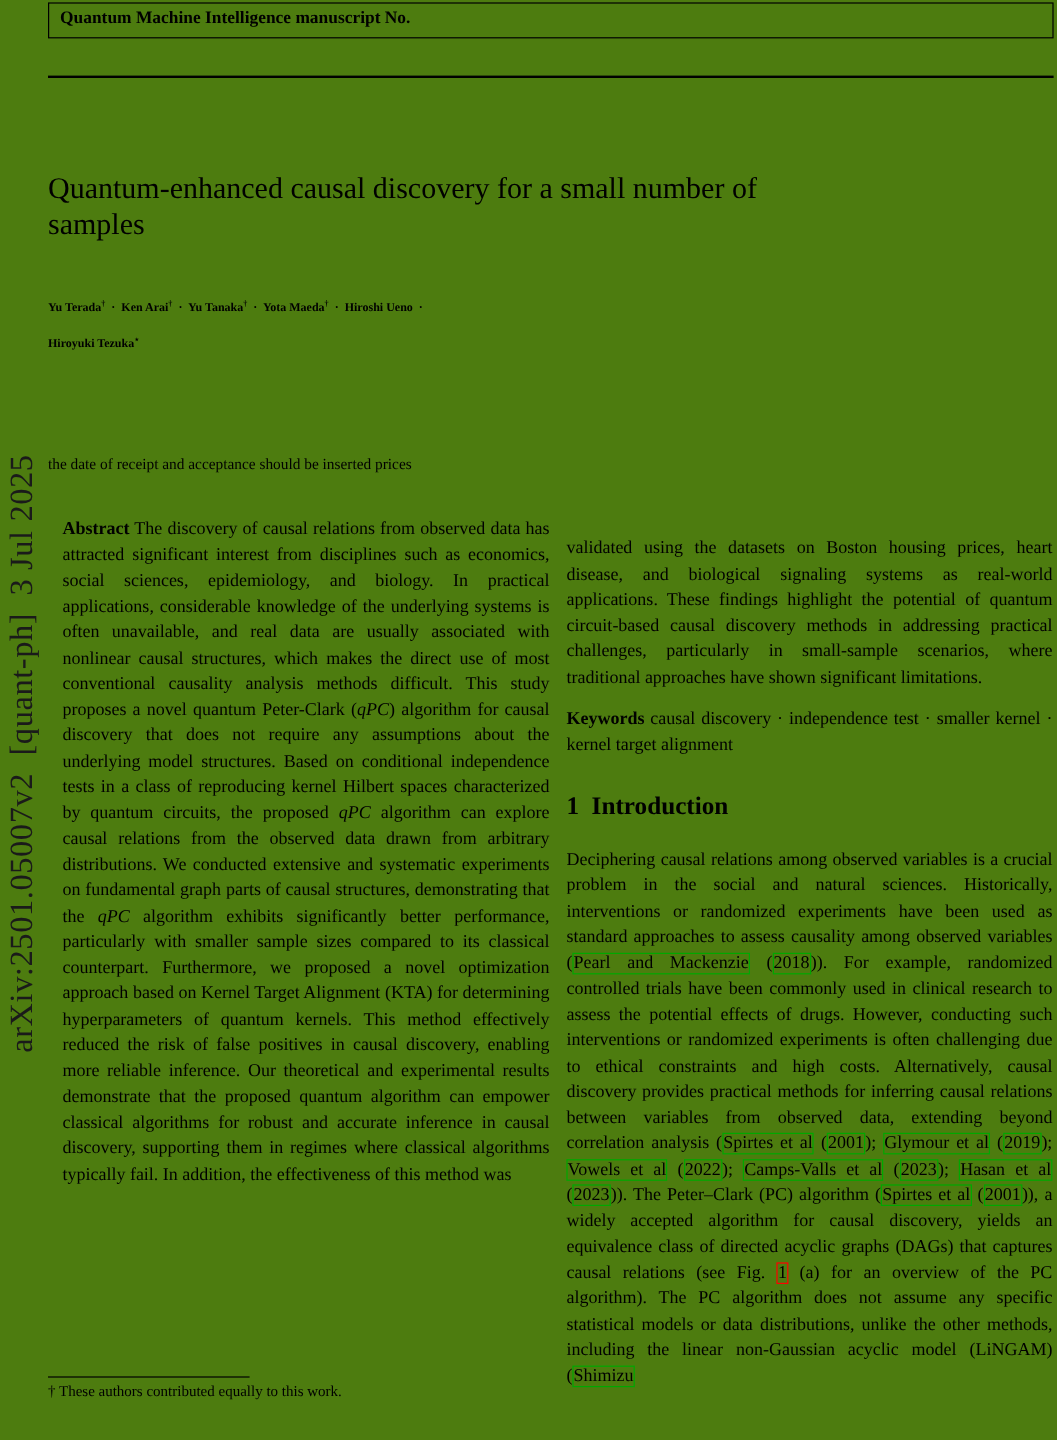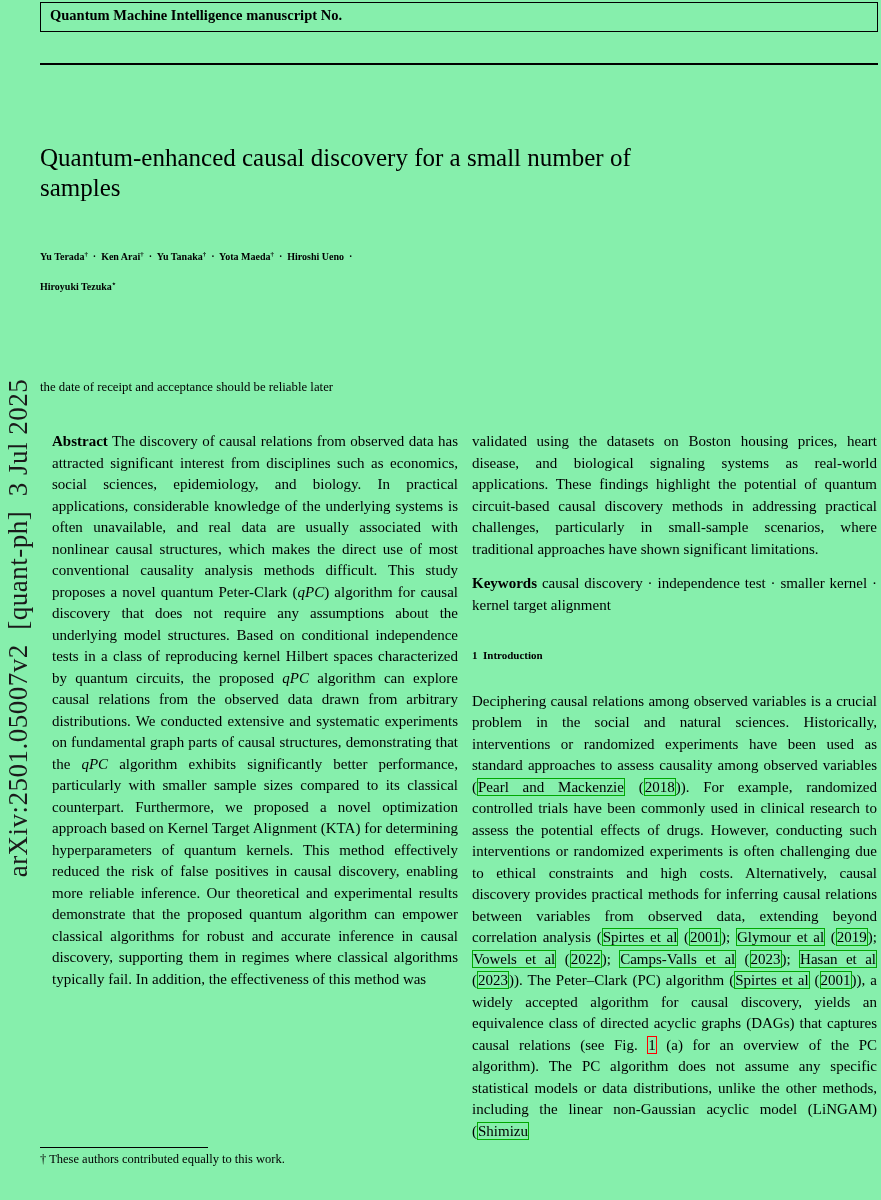--- a/index.html
+++ b/index.html
@@ -1,19 +1,19 @@
 <!DOCTYPE html>
 <html lang="en" style="--citation-border: #00a800; --reference-border: #ff0000;"><head>
 <meta charset="utf-8">
 <style>
   * { margin:0; padding:0; box-sizing:border-box; }
   html,body { background:#ffffff; }
   .page {
     position:relative; width:881px; height:1200px; overflow:hidden;
-    background:#86efac; color:#000;
+    background:#4d7c0f; color:#000;
     font-family:"Liberation Serif", "DejaVu Serif", serif;
   }
   .header-box {
     position:absolute; left:40px; top:2px; width:838px;
     border:1.4px solid #000; padding:4px 9px 6px 9px;
     font-size:14.5px; line-height:17.5px;
   }
   .header-box .b1 { font-weight:bold; }
   .header-rule {
     position:absolute; left:40px; top:63px; width:838px; height:2px; background:#000;
@@ -31,28 +31,28 @@
     position:absolute; left:40px; top:240px; width:800px;
     font-size:10px; font-weight:bold; line-height:27px; white-space:pre-wrap;
   }
   .sup { vertical-align:super; font-size:68%; }
   .date-note { position:absolute; left:40px; top:380px; font-size:12.8px; }
   .col {
     position:absolute; top:431px; font-size:15px; line-height:21.5px;
     text-align:justify; hyphens:auto; -webkit-hyphens:auto;
   }
   .col-left  { left:52px;  width:406px; }
-  .col-right { left:472px; width:405px; }
+  .col-right { left:472px; width:405px;margin-top:16px; }
   .b { font-weight:bold; }
   .i { font-style:italic; }
   .cite { border:1px solid var(--citation-border, #00a800); }
   .ref  { border:1px solid var(--reference-border, #ff0000); }
   .keywords { margin-top:13px; }
   .sec-heading {
-    font-weight:bold; font-size:11px; text-align:left; white-space:pre;
+    font-weight:bold; font-size:21px; text-align:left; white-space:pre;
     margin-top:29px; margin-bottom:24px;
   }
   .footnote-rule { position:absolute; left:40px; top:1147px; width:168px; height:1px; background:#000; }
   .footnotes {
     position:absolute; left:40px; top:1152px; width:406px;
     font-size:12.5px; line-height:14.8px; text-align:justify;
   }
 </style>
 </head>
 <body>
@@ -66,21 +66,21 @@
   <div class="header-rule"></div>
 
   <div class="arxiv-watermark">arXiv:2501.05007v2  [quant-ph]  3 Jul 2025</div>
 
   <h1 class="paper-title">Quantum-enhanced causal discovery for a small number of
 samples</h1>
 
   <div class="author-list"><span>Yu Terada</span><span class="sup">†</span><span>  ·  </span><span>Ken Arai</span><span class="sup">†</span><span>  ·  </span><span>Yu Tanaka</span><span class="sup">†</span><span>  ·  </span><span>Yota Maeda</span><span class="sup">†</span><span>  ·  </span><span>Hiroshi Ueno</span><span>  ·</span><span>
 </span><span>Hiroyuki Tezuka</span><span class="sup">⋆</span></div>
 
-  <div class="date-note">the date of receipt and acceptance should be reliable later</div>
+  <div class="date-note">the date of receipt and acceptance should be inserted prices</div>
 
   <div class="col col-left">
     <p><span class="b">Abstract</span><span> The discovery of causal relations from observed data has attracted significant interest from disciplines such as economics, social sciences, epidemiology, and biology. In practical applications, considerable knowledge of the underlying systems is often unavailable, and real data are usually associated with nonlinear causal structures, which makes the direct use of most conventional causality analysis methods difficult. This study proposes a novel quantum Peter-Clark (</span><span class="i">qPC</span><span>) algorithm for causal discovery that does not require any assumptions about the underlying model structures. Based on conditional independence tests in a class of reproducing kernel Hilbert spaces characterized by quantum circuits, the proposed </span><span class="i">qPC</span><span> algorithm can explore causal relations from the observed data drawn from arbitrary distributions. We conducted extensive and systematic experiments on fundamental graph parts of causal structures, demonstrating that the </span><span class="i">qPC</span><span> algorithm exhibits significantly better performance, particularly with smaller sample sizes compared to its classical counterpart. Furthermore, we proposed a novel optimization approach based on Kernel Target Alignment (KTA) for determining hyperparameters of quantum kernels. This method effectively reduced the risk of false positives in causal discovery, enabling more reliable inference. Our theoretical and experimental results demonstrate that the proposed quantum algorithm can empower classical algorithms for robust and accurate inference in causal discovery, supporting them in regimes where classical algorithms typically fail. In addition, the effectiveness of this method was</span></p>
   </div>
 
   <div class="col col-right">
     <p>validated using the datasets on Boston housing prices, heart disease, and biological signaling systems as real-world applications. These findings highlight the potential of quantum circuit-based causal discovery methods in addressing practical challenges, particularly in small-sample scenarios, where traditional approaches have shown significant limitations.</p>
     <p class="keywords"><span class="b">Keywords</span><span> causal discovery · independence test · smaller kernel · kernel target alignment</span></p>
     <h2 class="sec-heading">1  Introduction</h2>
     <p><span>Deciphering causal relations among observed variables is a crucial problem in the social and natural sciences. Historically, interventions or randomized experiments have been used as standard approaches to assess causality among observed variables (</span><span class="cite">Pearl and Mackenzie</span><span> (</span><span class="cite">2018</span><span>)). For example, randomized controlled trials have been commonly used in clinical research to assess the potential effects of drugs. However, conducting such interventions or randomized experiments is often challenging due to ethical constraints and high costs. Alternatively, causal discovery provides practical methods for inferring causal relations between variables from observed data, extending beyond correlation analysis (</span><span class="cite">Spirtes et al</span><span> (</span><span class="cite">2001</span><span>); </span><span class="cite">Glymour et al</span><span> (</span><span class="cite">2019</span><span>); </span><span class="cite">Vowels et al</span><span> (</span><span class="cite">2022</span><span>); </span><span class="cite">Camps-Valls et al</span><span> (</span><span class="cite">2023</span><span>); </span><span class="cite">Hasan et al</span><span> (</span><span class="cite">2023</span><span>)). The Peter–Clark (PC) algorithm (</span><span class="cite">Spirtes et al</span><span> (</span><span class="cite">2001</span><span>)), a widely accepted algorithm for causal discovery, yields an equivalence class of directed acyclic graphs (DAGs) that captures causal relations (see Fig. </span><span class="ref">1</span><span> (a) for an overview of the PC algorithm). The PC algorithm does not assume any specific statistical models or data distributions, unlike the other methods, including the linear non-Gaussian acyclic model (LiNGAM) (</span><span class="cite">Shimizu</span></p>

